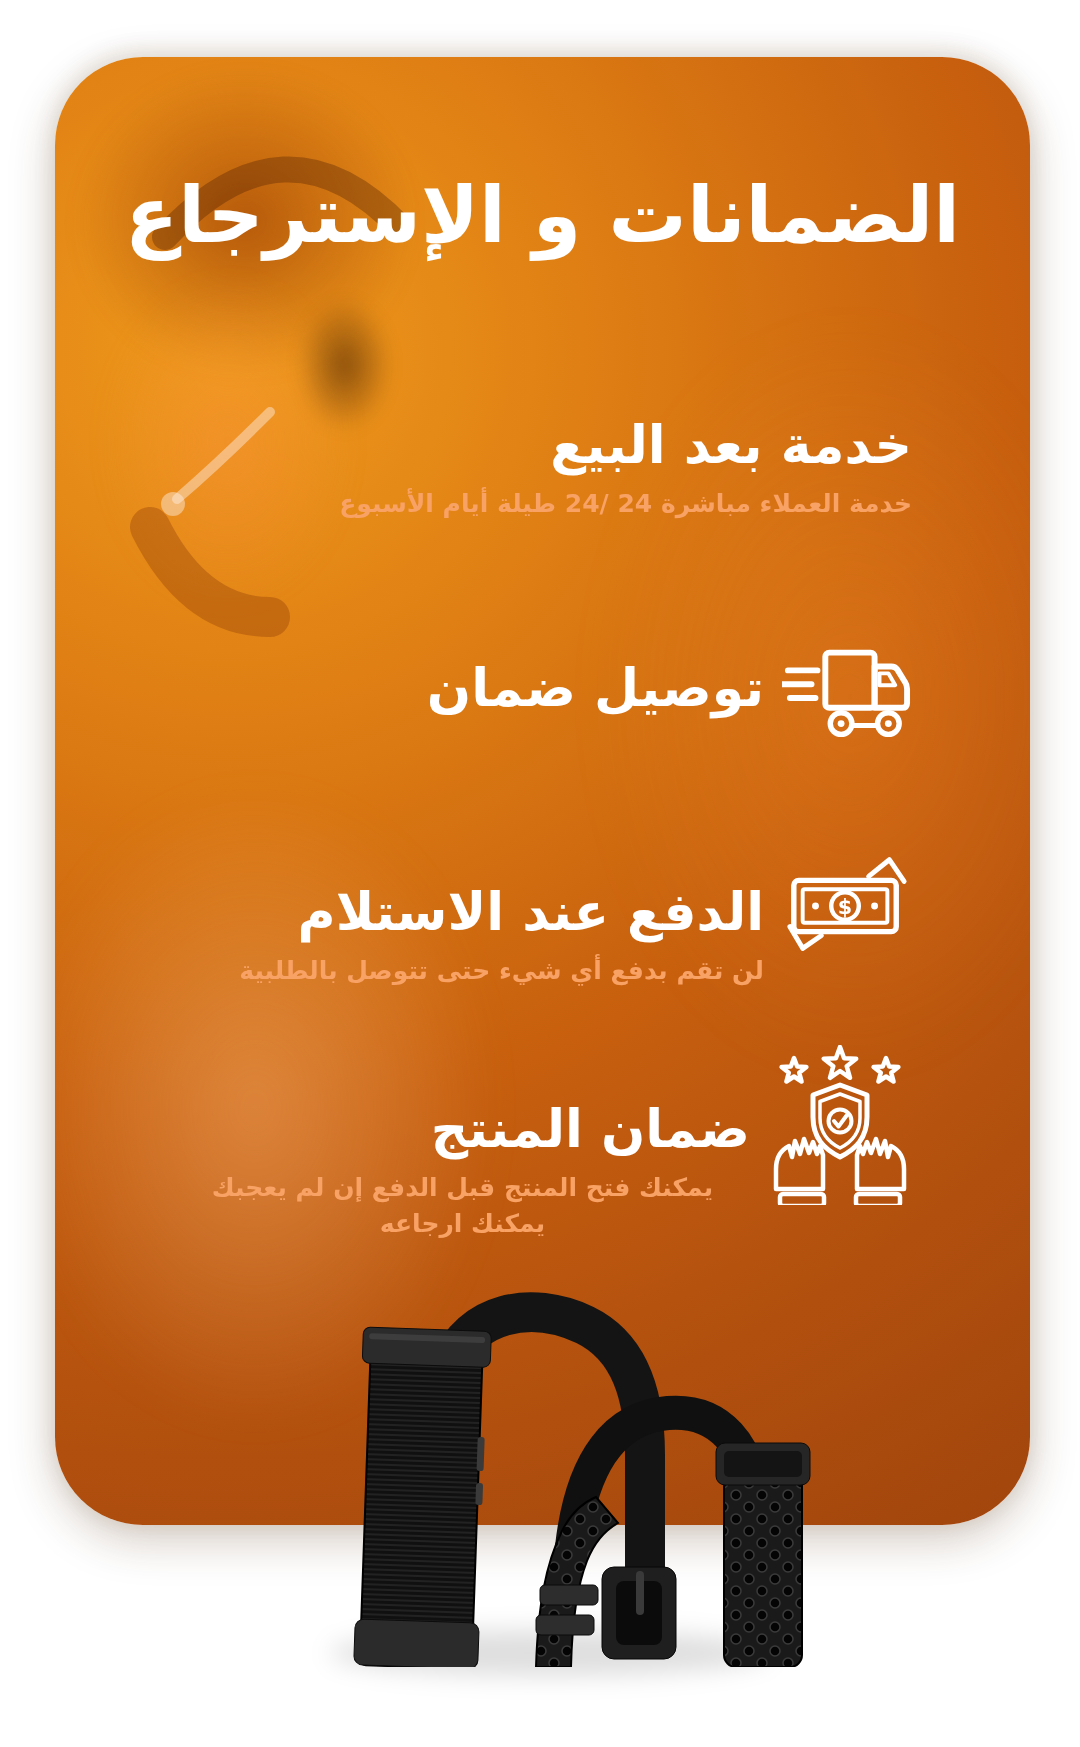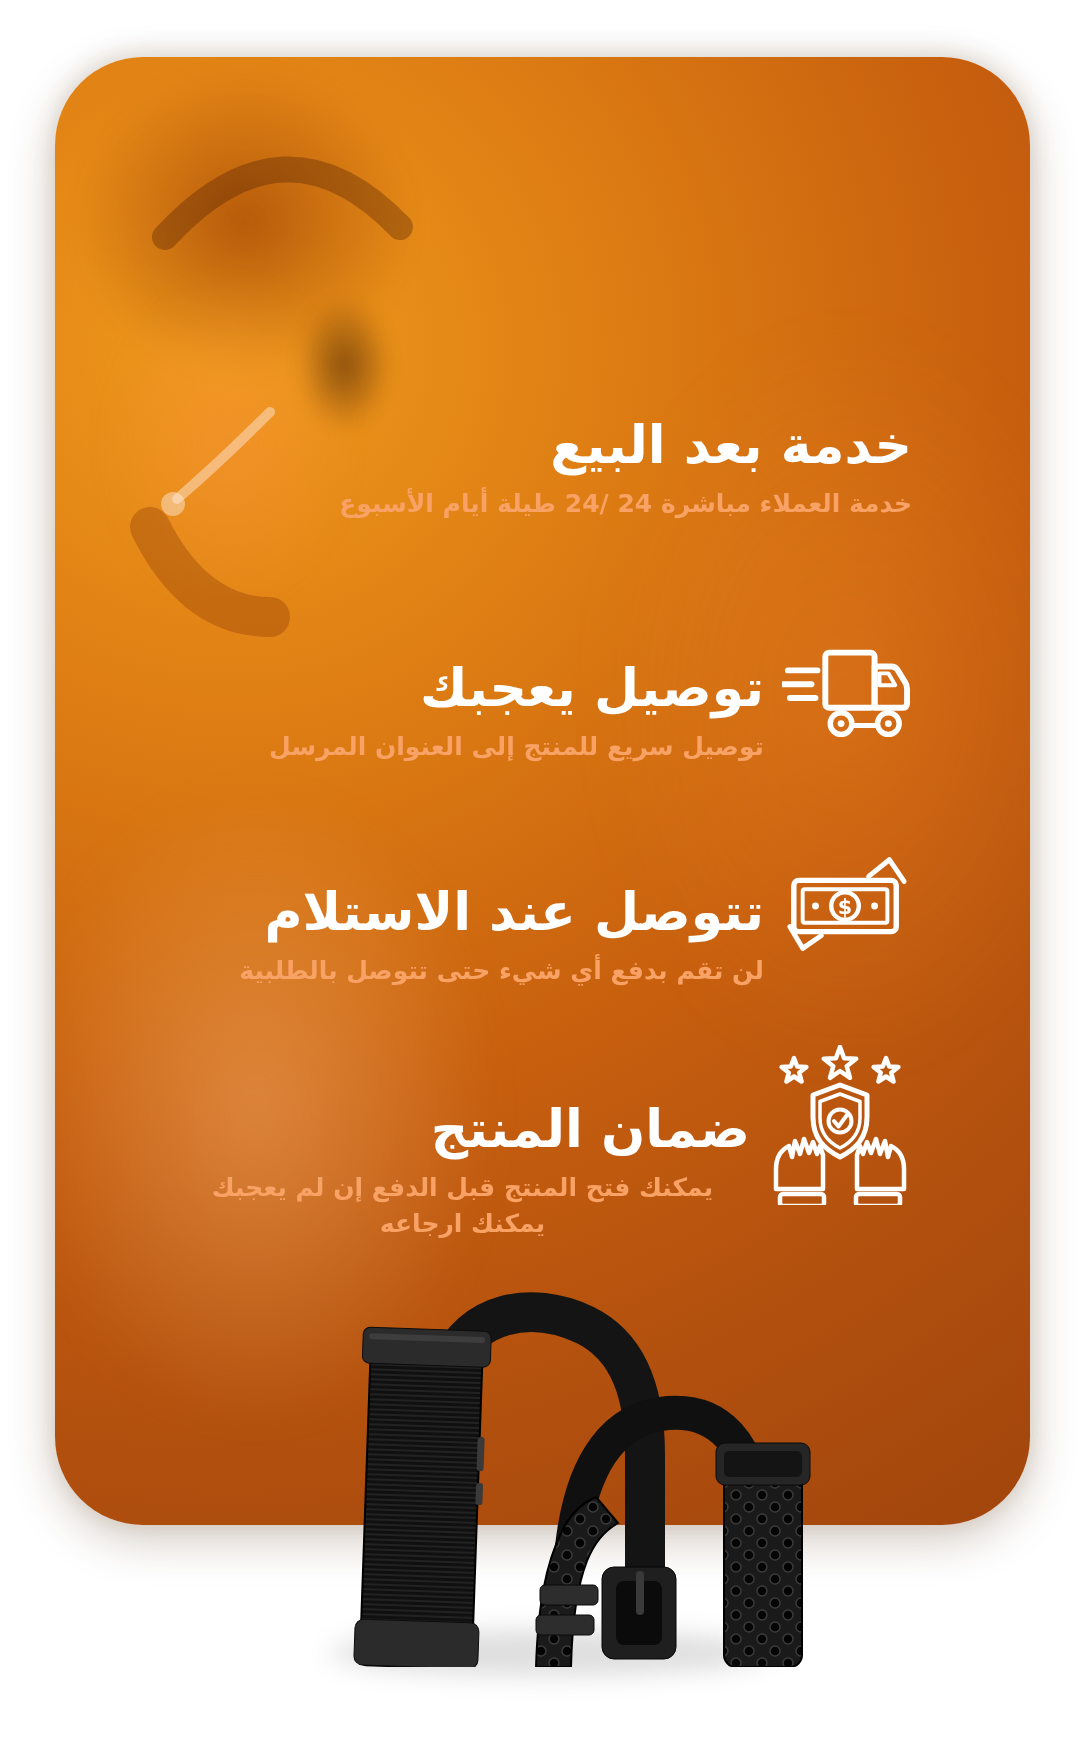--- a/index.html
+++ b/index.html
@@ -63,20 +63,21 @@
   <div class="blob earcup"></div>
   <div class="blob shoulder"></div>
   <div class="blob glowright"></div>
   <svg class="person-lines" width="975" height="1468" viewBox="0 0 975 1468">
     <path d="M110,180 Q230,50 345,170" stroke="rgba(60,20,0,.30)" stroke-width="26" fill="none" stroke-linecap="round"></path>
     <path d="M215,355 Q165,405 122,442" stroke="rgba(255,240,228,.45)" stroke-width="10" fill="none" stroke-linecap="round"></path>
     <circle cx="118" cy="447" r="12" fill="rgba(255,240,228,.45)"></circle>
     <path d="M95,470 Q140,560 215,560" stroke="rgba(120,35,0,.28)" stroke-width="40" fill="none" stroke-linecap="round"></path>
   </svg>
 
+  <div class="card-title">الضمانات و الإسترجاع</div>
 
   <div class="feature f1">
     <div class="txt">
       <div class="ttl">خدمة بعد البيع</div>
       <div class="sub">خدمة العملاء مباشرة 24 /24 طيلة أيام الأسبوع</div>
     </div>
   </div>
 
   <div class="feature f2">
     <div class="ic">
@@ -86,40 +87,39 @@
         <path class="icon-stroke" d="M94,26 h17 q4,0 6,3 l8,13 q2,3 2,7 v14 q0,5 -5,5 h-28 z" stroke-width="6"></path>
         <path class="icon-stroke" d="M99,33 h9 l7,12 h-16 z" stroke-width="4"></path>
         <circle class="icon-stroke" cx="60" cy="84" r="11" stroke-width="5.5"></circle>
         <circle cx="60" cy="84" r="3.5" fill="#ffffff"></circle>
         <circle class="icon-stroke" cx="108" cy="84" r="11" stroke-width="5.5"></circle>
         <circle cx="108" cy="84" r="3.5" fill="#ffffff"></circle>
         <path class="icon-stroke" d="M72,86 H96" stroke-width="5"></path>
       </svg>
     </div>
     <div class="txt">
-      <div class="ttl">توصيل يعجبك</div>
-      <div class="sub">توصيل سريع للمنتج إلى العنوان المرسل</div>
+      <div class="ttl">توصيل ضمان</div>
     </div>
   </div>
 
   <div class="feature f3">
     <div class="ic">
       <svg width="130" height="112" viewBox="0 0 132 112">
         <path class="icon-stroke" d="M88,26 L109,9 L124,31" stroke-width="5"></path>
         <path class="icon-stroke" d="M40,86 L21,99 L8,77" stroke-width="5"></path>
         <rect class="icon-stroke" x="12" y="30" width="104" height="52" rx="5" stroke-width="5.5"></rect>
         <rect class="icon-stroke" x="21" y="39" width="86" height="34" rx="2" stroke-width="4"></rect>
         <circle class="icon-stroke" cx="64" cy="56" r="14" stroke-width="4.5"></circle>
         <text class="icon-text" x="64" y="64" font-size="21" text-anchor="middle">$</text>
         <circle cx="34" cy="56" r="3.5" fill="#ffffff"></circle>
         <circle cx="94" cy="56" r="3.5" fill="#ffffff"></circle>
       </svg>
     </div>
     <div class="txt">
-      <div class="ttl">تتوصل عند الاستلام</div>
+      <div class="ttl">الدفع عند الاستلام</div>
       <div class="sub">لن تقم بدفع أي شيء حتى تتوصل بالطلبية</div>
     </div>
   </div>
 
   <div class="feature f4">
     <div class="ic">
       <svg width="144" height="160" viewBox="0 0 144 160">
         <path class="icon-stroke" stroke-width="4.5" transform="translate(26,26)" d="M0,-13 L3.2,-4.5 L12.4,-4 L5.2,1.7 L7.6,10.5 L0,5.5 L-7.6,10.5 L-5.2,1.7 L-12.4,-4 L-3.2,-4.5 Z"></path>
         <path class="icon-stroke" stroke-width="4.5" transform="translate(72,19)" d="M0,-17 L4.1,-5.7 L16.2,-5.3 L6.7,2.2 L10,13.8 L0,7 L-10,13.8 L-6.7,2.2 L-16.2,-5.3 L-4.1,-5.7 Z"></path>
         <path class="icon-stroke" stroke-width="4.5" transform="translate(118,26)" d="M0,-13 L3.2,-4.5 L12.4,-4 L5.2,1.7 L7.6,10.5 L0,5.5 L-7.6,10.5 L-5.2,1.7 L-12.4,-4 L-3.2,-4.5 Z"></path>

